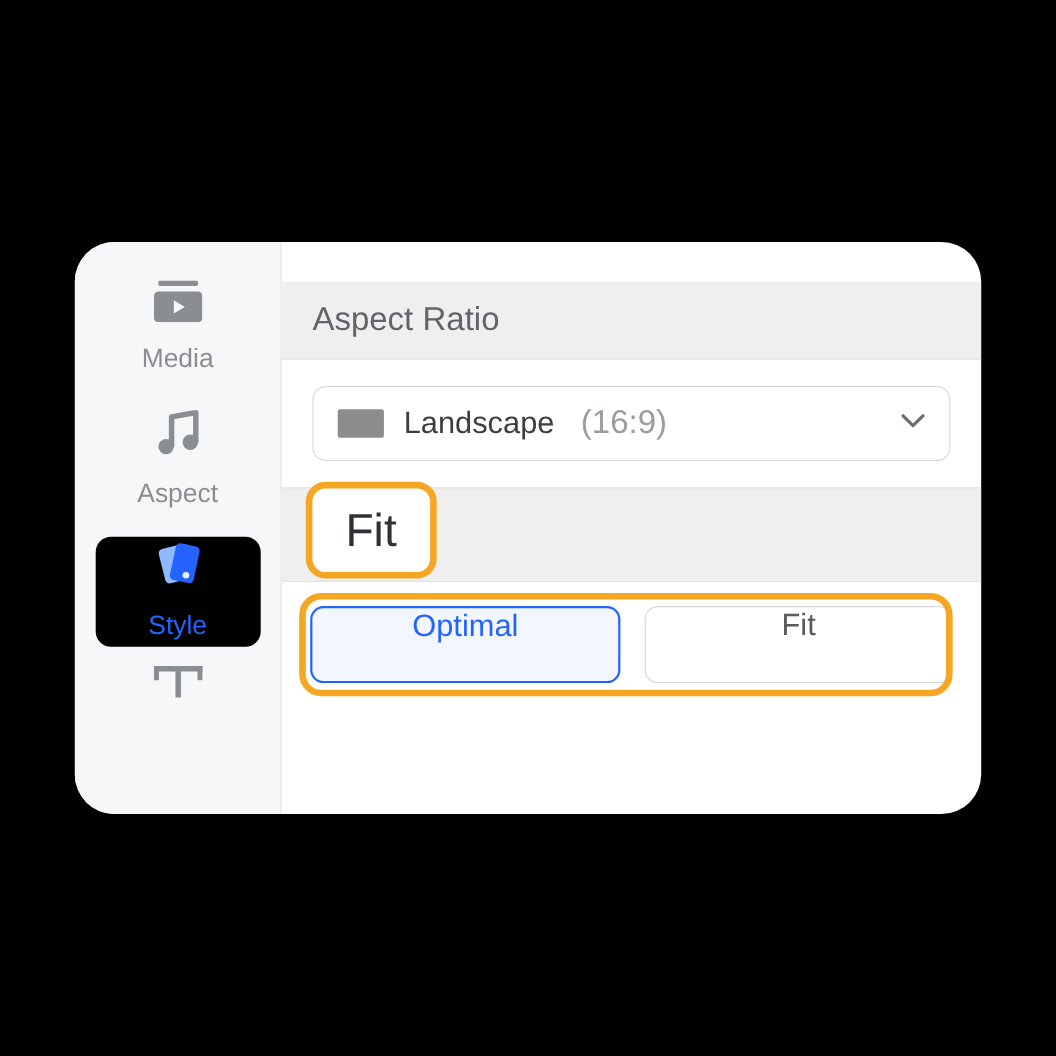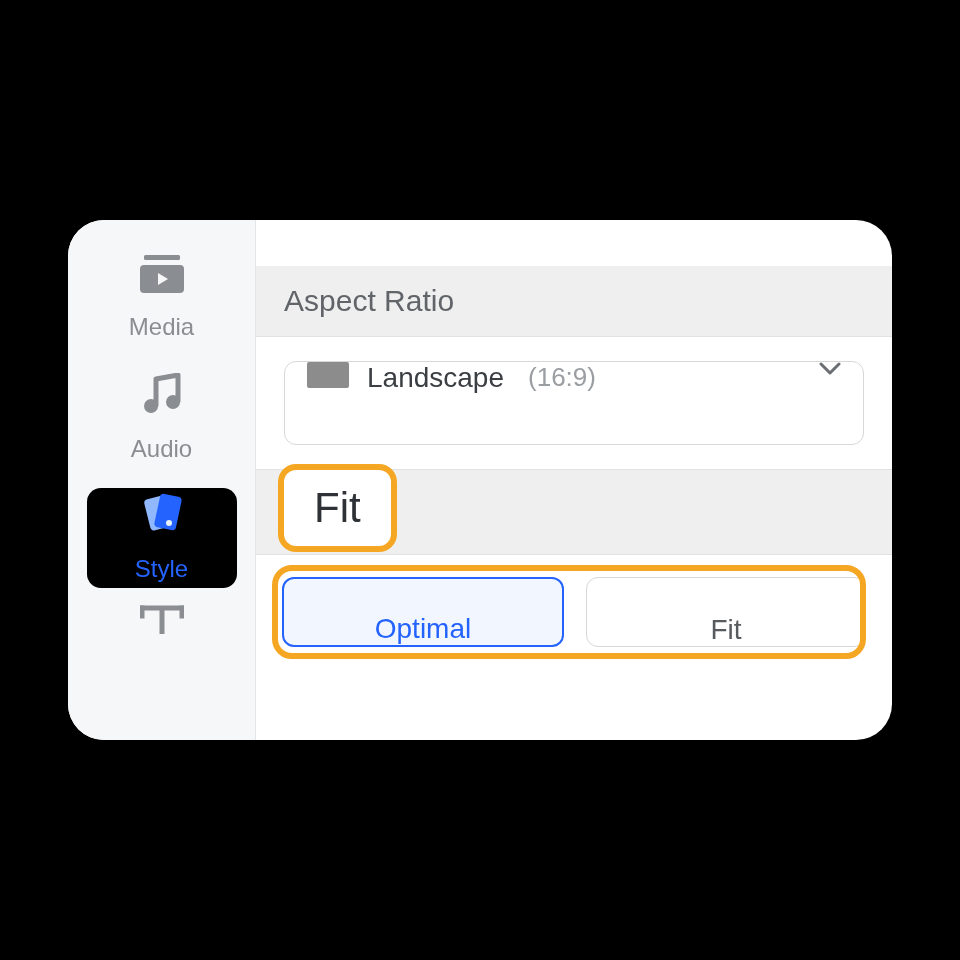--- a/index.html
+++ b/index.html
@@ -74,47 +74,48 @@
 
   .section-header {
     background: #efefef;
     border-bottom: 1px solid #e2e2e2;
     border-top: 1px solid #e2e2e2;
     padding: 18px 28px 18px 28px;
     font-size: 30px;
     color: #616469;
     font-weight: 400;
   }
-  .section-header.first { border-top: none; margin-top: 46px; }
+  .section-header.first { border-top: none; margin-top: 36px; }
 
   .control-wrap {
     padding: 24px 28px;
   }
 
   .dropdown {
     width: 100%;
-    height: 84px;
+    height: 68px;
     border: 1px solid #d7d7d7;
     border-radius: 12px;
     display: flex;
+    align-items: center;
     padding: 0 22px;
     gap: 18px;
     cursor: pointer;
   }
   .dd-chip {
     width: 42px; height: 26px;
     background: #8c8c8c;
     border-radius: 2px;
   }
   .dd-text {
     font-size: 28px;
     color: #3b3e42;
   }
   .dd-sub {
-    font-size: 26px;
+    font-size: 30px;
     color: #9a9da1;
     margin-left: 6px;
   }
   .dd-caret {
     margin-left: auto;
     color: #6b6e72;
   }
 
   .fit-header-row {
     position: relative;
@@ -153,21 +154,21 @@
   }
   .opt-btn {
     flex: 1;
     height: 70px;
     border: 1px solid #d7d7d7;
     border-radius: 12px;
     background: #fff;
     font-size: 28px;
     color: #575a5e;
     display: flex;
-    align-items: flex-end;
+    align-items: flex-start;
     justify-content: center;
     cursor: pointer;
   }
   .opt-btn.selected {
     border: 2px solid #2563ff;
     background: #f2f7ff;
     color: #2563ff;
   }
 
 </style>
@@ -190,21 +191,21 @@
     </div>
 
     <div class="side-item">
       <span class="side-icon">
         <svg width="40" height="42" viewBox="0 0 40 42" fill="none">
           <path d="M14 6 L36 2 L36 28 M14 6 L14 32" stroke="#8a8d91" stroke-width="5" stroke-linecap="round" stroke-linejoin="round" fill="none"></path>
           <circle cx="9" cy="33" r="7" fill="#8a8d91"></circle>
           <circle cx="31" cy="29" r="7" fill="#8a8d91"></circle>
         </svg>
       </span>
-      <span class="side-label">Audio</span>
+      <span class="side-label">Aspect</span>
     </div>
 
     <div class="side-item active">
       <span class="side-icon">
         <svg width="46" height="42" viewBox="0 0 46 42" fill="none">
           <rect x="8" y="4" width="22" height="32" rx="4" fill="#8fb8ff" transform="rotate(-14 19 20)"></rect>
           <rect x="18" y="2" width="22" height="34" rx="4" fill="#2563ff" transform="rotate(12 29 19)"></rect>
           <circle cx="30" cy="30" r="3" fill="#eaf2ff"></circle>
         </svg>
       </span>

